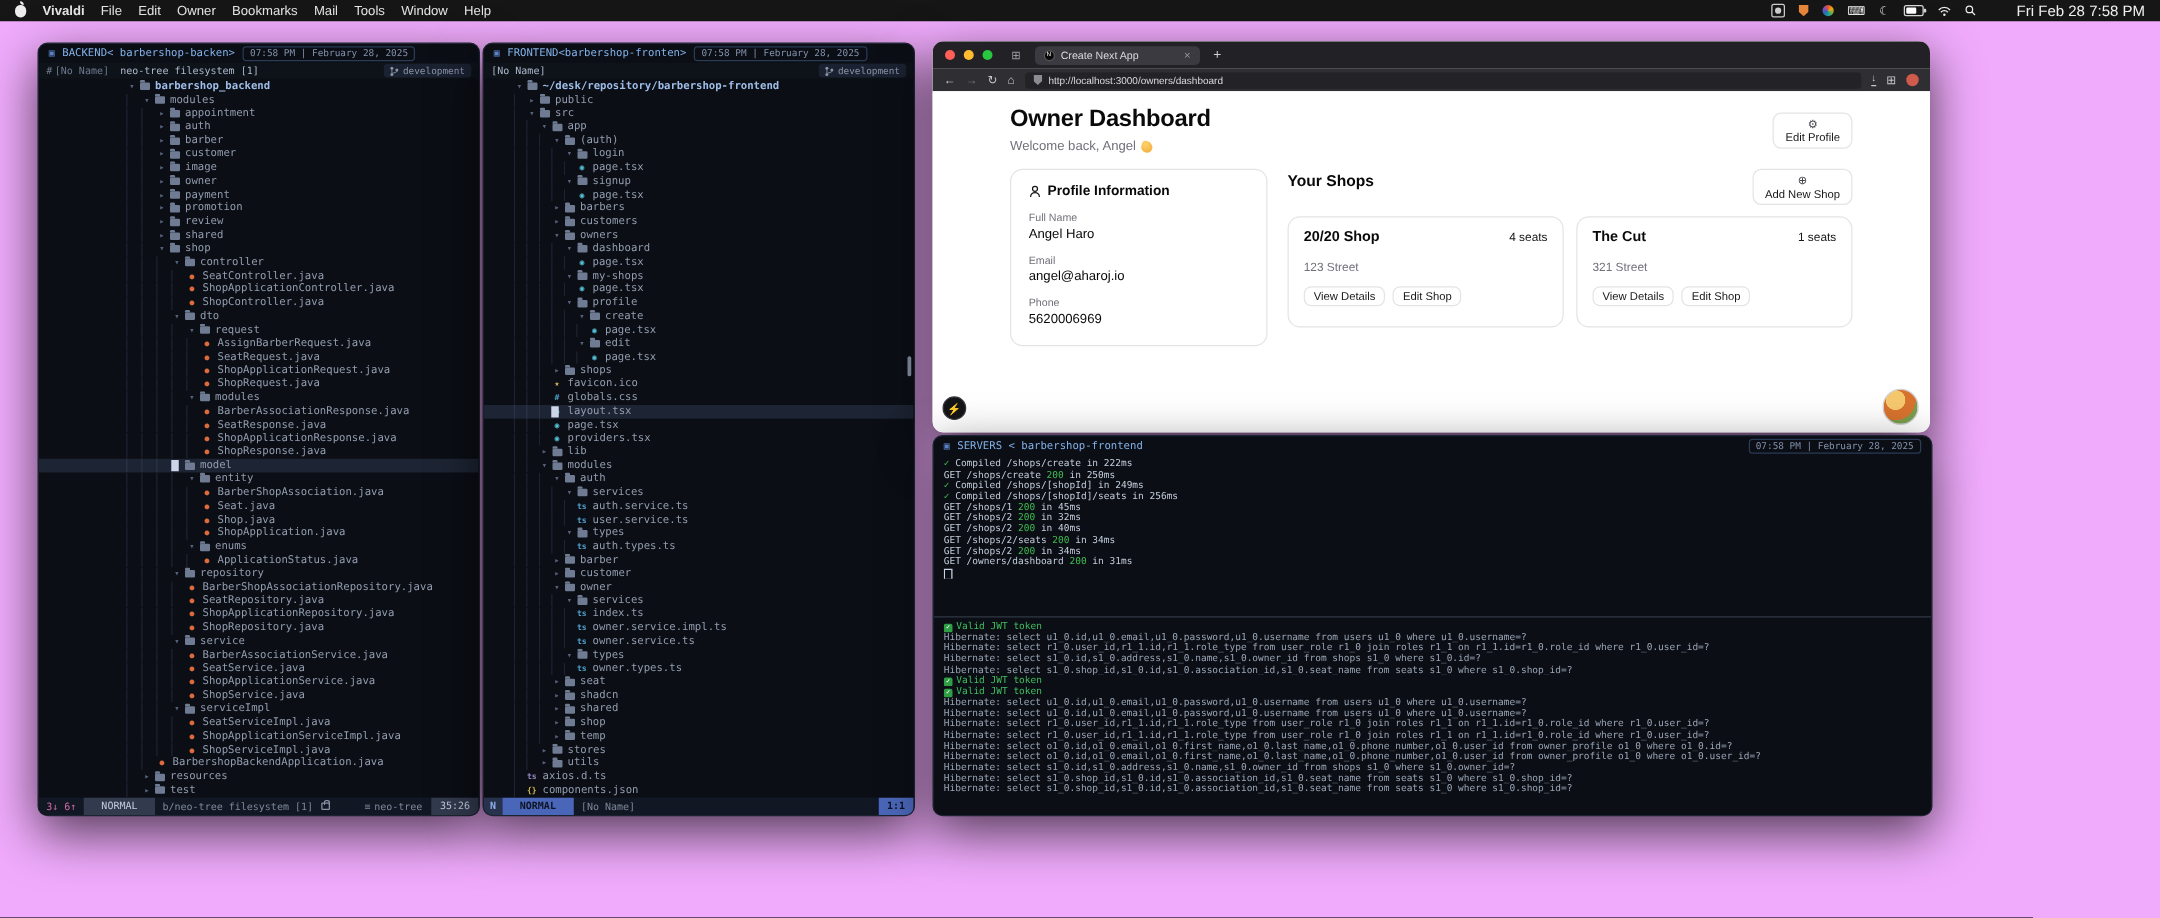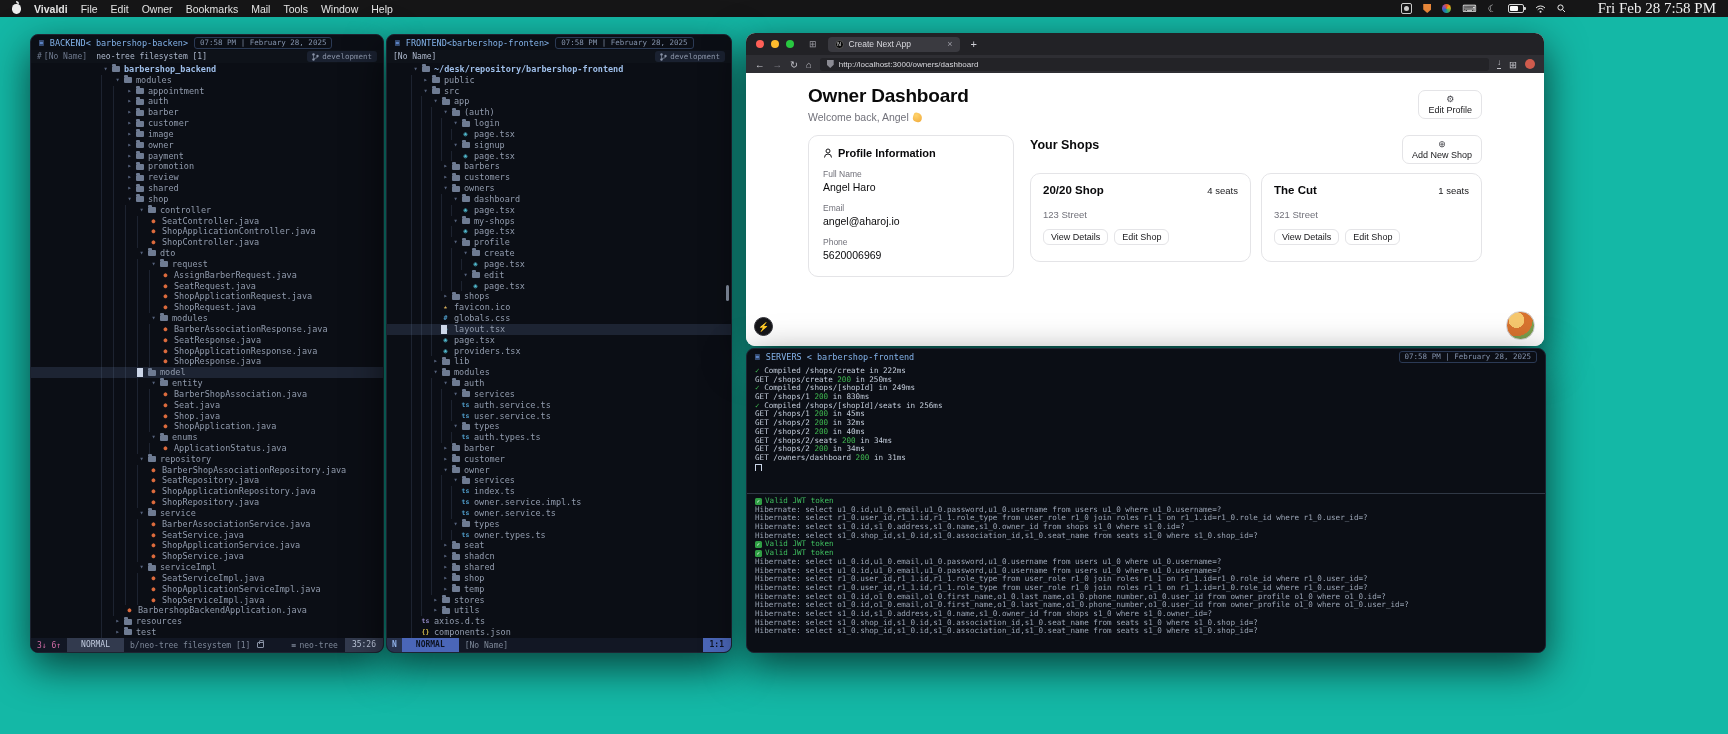--- a/index.html
+++ b/index.html
@@ -1,36 +1,36 @@
 <!DOCTYPE html>
 <html><head>
 <meta charset="utf-8">
 <style>
   html,body{margin:0;padding:0;background:#000;}
   body{width:1728px;height:734px;overflow:hidden;font-family:"Liberation Sans",sans-serif;}
-  .desktop{position:relative;width:1728px;height:734px;background:#14b8a6;overflow:hidden;}
+  .desktop{position:relative;width:1728px;height:734px;background:#f0abfc;overflow:hidden;}
 
   
   .menubar{position:absolute;top:0;left:0;right:0;height:17px;background:#161617;display:flex;align-items:center;padding:0 12px;gap:13px;font-size:10.5px;color:#e6e6e6;}
   .apple{width:9px;height:10px;background:#ededed;border-radius:45% 45% 48% 48%;position:relative;flex:none;}
   .apple::before{content:"";position:absolute;top:-3px;left:4px;width:3px;height:3px;background:#ededed;border-radius:0 100% 0 100%;}
   .mb-items{display:flex;gap:13px;align-items:center;}
   .mb-item.bold{font-weight:bold;}
   .mb-right{margin-left:auto;display:flex;gap:11px;align-items:center;}
   .mi{display:inline-flex;align-items:center;justify-content:center;color:#ececec;font-size:10px;}
   .mi-rec{width:9px;height:9px;border:1px solid #cfcfcf;border-radius:2px;position:relative;}
   .mi-rec::after{content:"";position:absolute;inset:2px;background:#cfcfcf;border-radius:50%;}
   .mi-shield{width:8px;height:9px;background:#e8883a;clip-path:polygon(0 0,100% 0,100% 60%,50% 100%,0 60%);}
   .mi-color{width:9px;height:9px;border-radius:50%;background:conic-gradient(#e4572e,#f3a712,#76b041,#17a398,#3066be,#8d4fbf,#e4572e);}
   .mi-batt{width:14px;height:7px;border:1px solid #d8d8d8;border-radius:2px;position:relative;}
   .mi-batt::before{content:"";position:absolute;left:1px;top:1px;bottom:1px;width:8px;background:#fff;border-radius:1px;}
   .mi-batt::after{content:"";position:absolute;right:-3px;top:2px;width:2px;height:3px;background:#d8d8d8;border-radius:0 1px 1px 0;}
   .mi-cc{width:10px;height:8px;display:flex;flex-direction:column;gap:2px;justify-content:center;}
   .mi-cc i{height:2.5px;background:#ececec;border-radius:2px;display:block;}
-  .mb-clock{font-size:15px;color:#f0f0f0;white-space:nowrap;font-family:Liberation Serif, serif;}
+  .mb-clock{font-size:12px;color:#f0f0f0;white-space:nowrap;}
 
   
   .term{position:absolute;background:#0b0e15;border:1px solid #1d2431;border-radius:8px;box-shadow:0 14px 40px rgba(0,0,0,.65);overflow:hidden;display:flex;flex-direction:column;font-family:"DejaVu Sans Mono",monospace;color:#929cae;}
   #term-backend{left:30px;top:34px;width:352px;height:617px;}
   #term-frontend{left:386px;top:34px;width:344px;height:617px;}
   #term-servers{left:746px;top:348px;width:798px;height:303px;}
 
   .tmuxbar{height:15px;flex:none;display:flex;align-items:center;padding:0 8px;gap:6px;font-size:8.5px;}
   .sess-ic{color:#5b82c4;font-size:8px;}
   .session{color:#82b1e8;white-space:nowrap;}
@@ -1196,21 +1196,20 @@
     <div class="tmuxbar">
       <span class="sess-ic">▣</span>
       <span class="session">SERVERS &lt; barbershop-frontend</span>
       <span class="clockpill pill-right">07:58 PM | February 28, 2025</span>
     </div>
     <div class="logpane" id="next-pane">
       <div id="next-logs">
           <div class="lline"><span class="lg">✓ </span><span class="lw">Compiled /shops/create in 222ms</span></div>
           <div class="lline"><span class="lw">GET /shops/create </span><span class="lg">200</span><span class="lw"> in 250ms</span></div>
           <div class="lline"><span class="lg">✓ </span><span class="lw">Compiled /shops/[shopId] in 249ms</span></div>
-          <div class="lline"><span class="lw">GET /shops/1 </span><span class="lg">200</span><span class="lw"> in 830ms</span></div>
           <div class="lline"><span class="lg">✓ </span><span class="lw">Compiled /shops/[shopId]/seats in 256ms</span></div>
           <div class="lline"><span class="lw">GET /shops/1 </span><span class="lg">200</span><span class="lw"> in 45ms</span></div>
           <div class="lline"><span class="lw">GET /shops/2 </span><span class="lg">200</span><span class="lw"> in 32ms</span></div>
           <div class="lline"><span class="lw">GET /shops/2 </span><span class="lg">200</span><span class="lw"> in 40ms</span></div>
           <div class="lline"><span class="lw">GET /shops/2/seats </span><span class="lg">200</span><span class="lw"> in 34ms</span></div>
           <div class="lline"><span class="lw">GET /shops/2 </span><span class="lg">200</span><span class="lw"> in 34ms</span></div>
           <div class="lline"><span class="lw">GET /owners/dashboard </span><span class="lg">200</span><span class="lw"> in 31ms</span></div>
         </div>
       <div class="lline"><span class="curbox"></span></div>
     </div>

